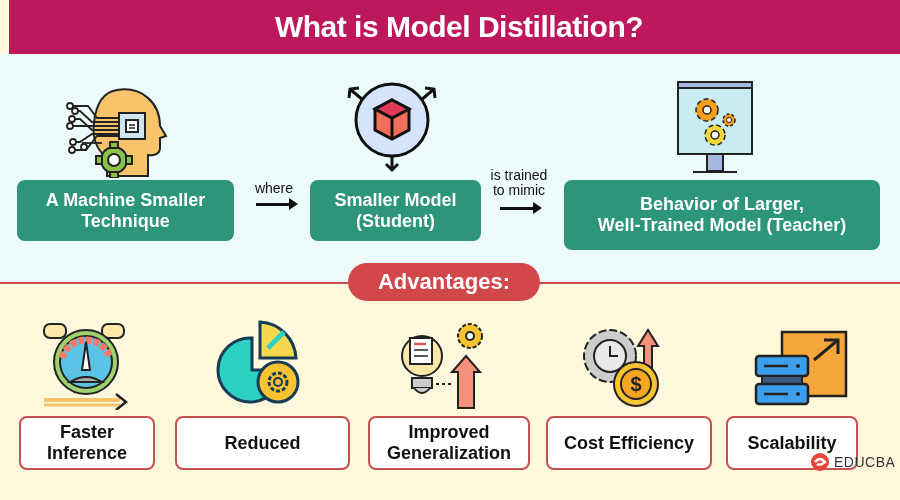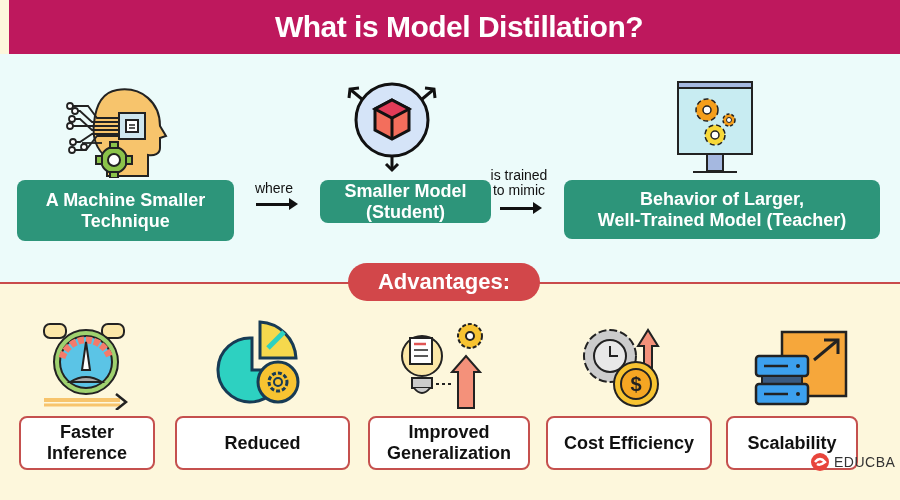--- a/index.html
+++ b/index.html
@@ -96,31 +96,31 @@
     </g>
 </svg>
 
 <div class="gbox" style="left:17px;top:180px;width:217px;height:61px;">
   <span>A Machine Smaller</span>
   <span>Technique</span>
 </div>
 <div class="conn" style="left:248px;top:181px;width:52px;">where</div>
 <div class="arrow" style="left:256px;top:203px;width:38px;"></div>
 
-<div class="gbox" style="left:320px;top:180px;width:171px;height:43px;">
+<div class="gbox" style="left:310px;top:180px;width:171px;height:61px;">
   <span>Smaller Model</span>
   <span>(Student)</span>
 </div>
 <div class="conn" style="left:484px;top:168px;width:70px;">
   <div>is trained</div>
   <div>to mimic</div>
 </div>
 <div class="arrow" style="left:500px;top:207px;width:38px;"></div>
 
-<div class="gbox" style="left:564px;top:180px;width:316px;height:59px;">
+<div class="gbox" style="left:564px;top:180px;width:316px;height:70px;">
   <span>Behavior of Larger,</span>
   <span>Well-Trained Model (Teacher)</span>
 </div>
 
 <div class="adv-pill">Advantages:</div>
 
 <svg class="icon" style="left:40px;top:318px" width="92" height="92" viewBox="0 0 92 92">
   <rect x="4" y="6" width="22" height="14" rx="6" fill="#fbe7a8" stroke="#222" stroke-width="2"></rect>
   <rect x="62" y="6" width="22" height="14" rx="6" fill="#fbe7a8" stroke="#222" stroke-width="2"></rect>
   <circle cx="46" cy="44" r="32" fill="#9fd16f" stroke="#222" stroke-width="2"></circle>

